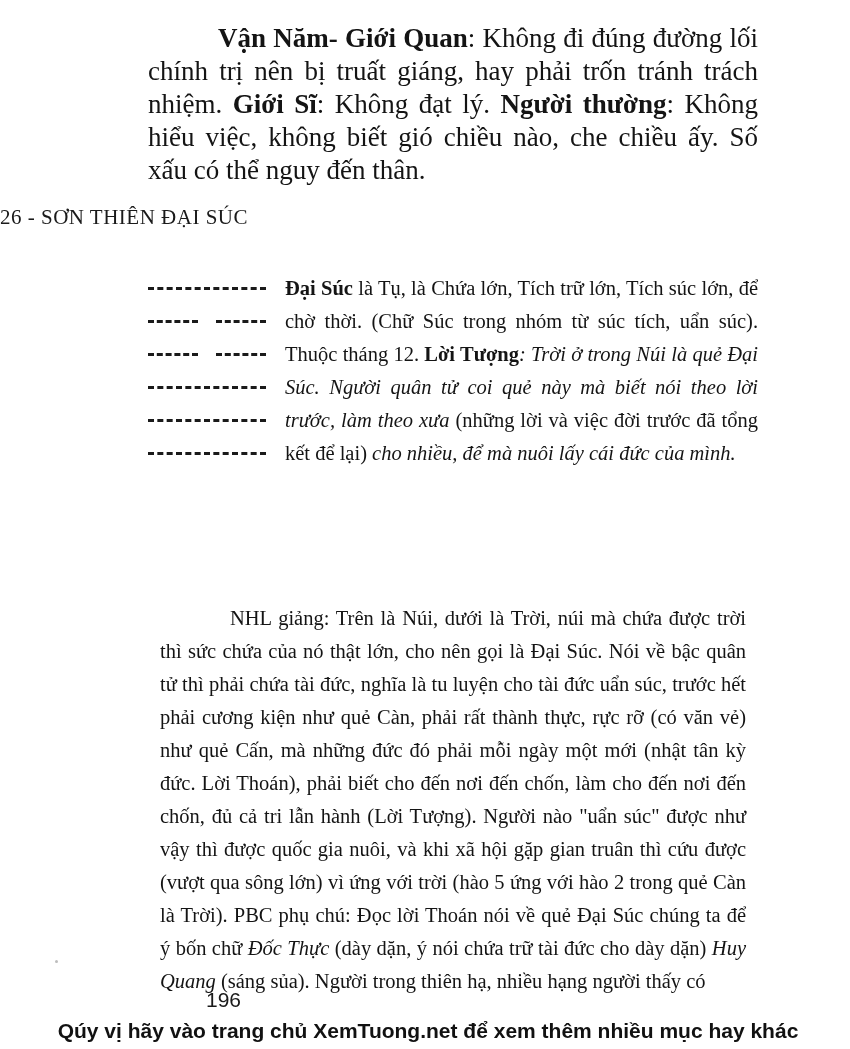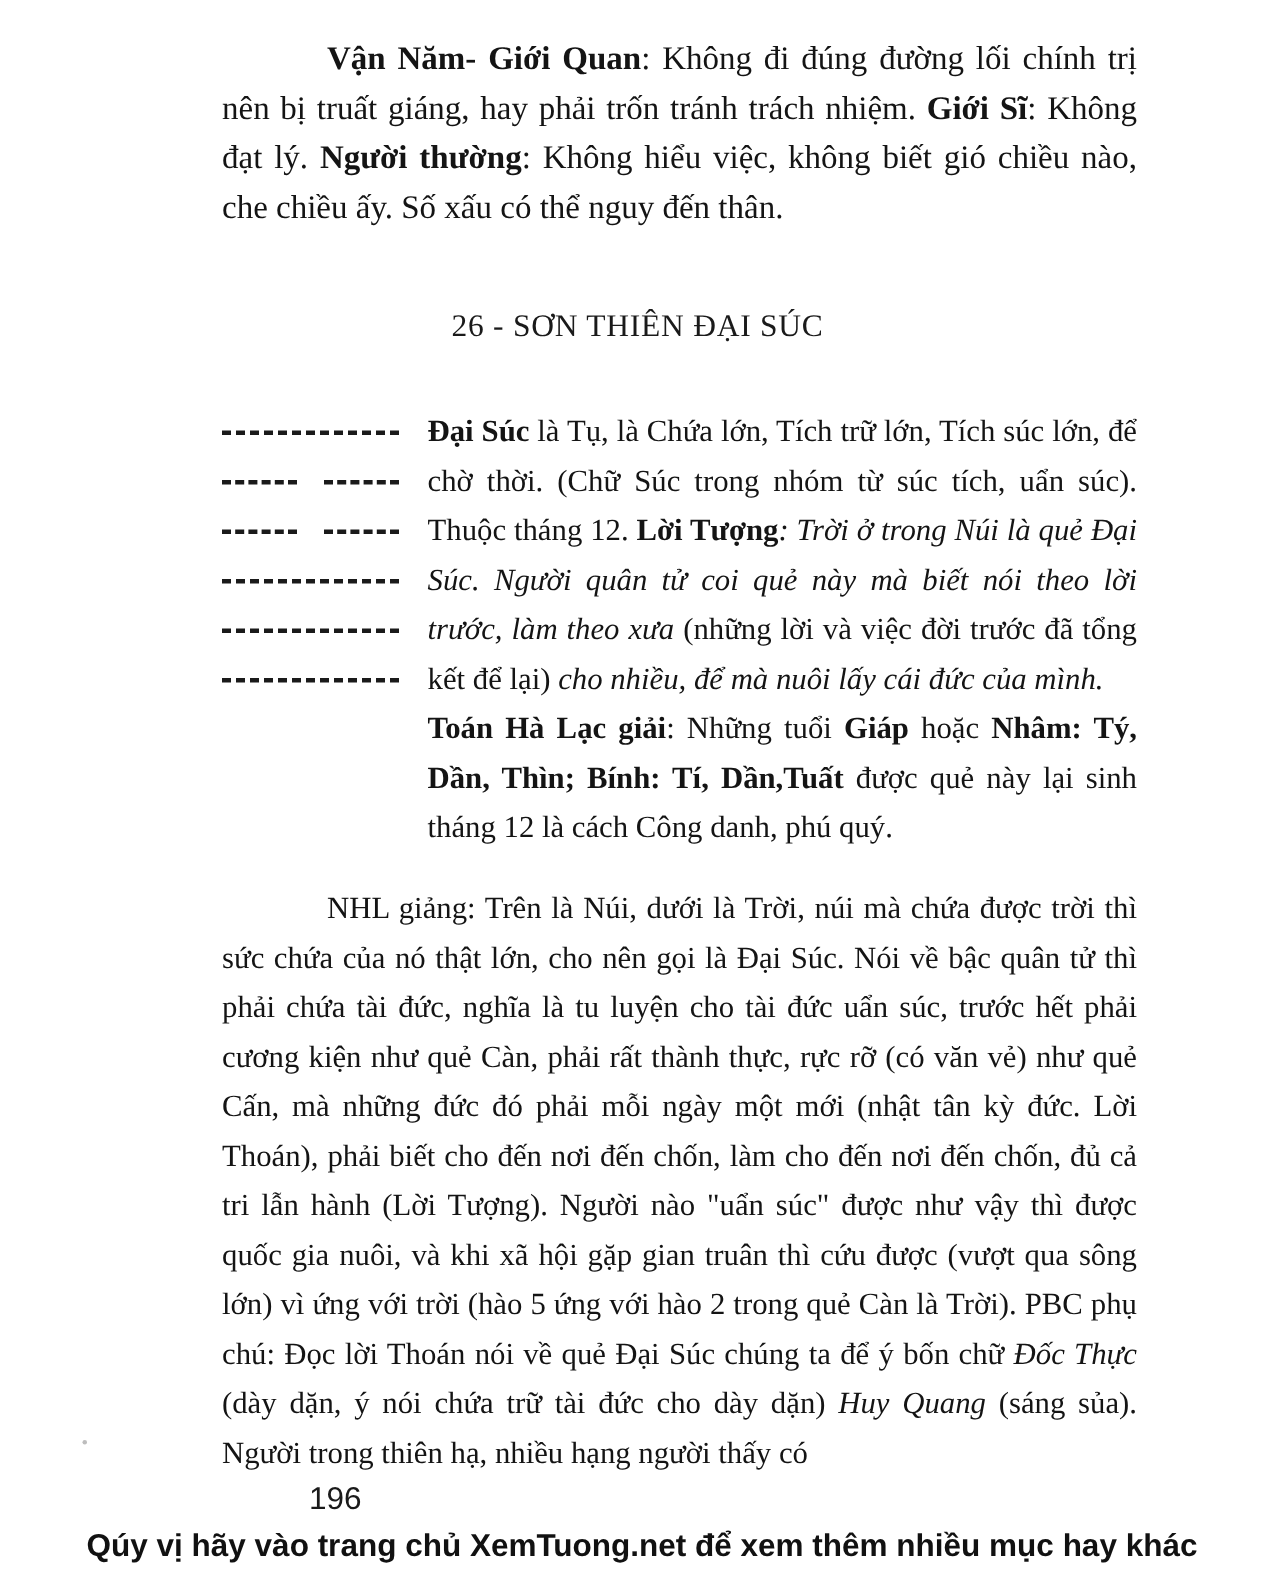--- a/index.html
+++ b/index.html
@@ -21,35 +21,35 @@
     inset: 0;
     padding: 0;
   }
 
   
   .top-block {
     position: absolute;
     left: 148px;
     top: 22px;
     width: 610px;
-    font-size: 22px;
+    font-size: 27px;
     line-height: 33px;
     text-align: justify;
   }
   .top-block p { margin: 0; }
   .indent-first { text-indent: 70px; }
   b, .b { font-weight: bold; }
 
   
   .chapter-title {
     position: absolute;
     left: 0;
     top: 205px;
     width: 850px;
-    text-align: center;
+    text-align: left;
     font-size: 21px;
     letter-spacing: 0.5px;
     color: #1a1a1a;
   }
 
   
   .hexagram {
     position: absolute;
     left: 148px;
     top: 278px;
@@ -105,21 +105,21 @@
   
   .body-full {
     position: absolute;
     left: 148px;
     top: 590px;
     width: 610px;
     font-size: 20.5px;
     line-height: 33px;
     text-align: justify;
   }
-  .body-full p { margin: 0; }
+  .body-full p { margin: 12px; }
 
   
   .watermark {
     position: absolute;
     left: 92px;
     top: 482px;
     width: 700px;
     font-family: "Liberation Serif", serif;
     font-size: 76px;
     font-weight: bold;
@@ -200,21 +200,20 @@
     <div class="hex-row yang">
         <span class="hex-seg"></span>
       </div>
     <div class="hex-row yang">
         <span class="hex-seg"></span>
       </div>
   </div>
 
   <div class="body-right">
     <p><b>Đại Súc</b><span> là Tụ, là Chứa lớn, Tích trữ lớn, Tích súc lớn, để chờ thời. (Chữ Súc trong nhóm từ súc tích, uẩn súc). Thuộc tháng 12. </span><b>Lời Tượng</b><i class="ital">: Trời ở trong Núi là quẻ Đại Súc. Người quân tử coi quẻ này mà biết nói theo lời trước, làm theo xưa </i><span>(những lời và việc đời trước đã tổng kết để lại) </span><i class="ital">cho nhiều, để mà nuôi lấy cái đức của mình.</i></p>
-    <p><b>Toán Hà Lạc giải</b><span>: Những tuổi </span><b>Giáp</b><span> hoặc </span><b>Nhâm: Tý, Dần, Thìn; Bính: Tí, Dần,Tuất</b><span> được quẻ này lại sinh tháng 12 là cách Công danh, phú quý.</span></p>
   </div>
 
 
   <div class="body-full">
     <p class="indent-first"><span>NHL giảng: Trên là Núi, dưới là Trời, núi mà chứa được trời thì sức chứa của nó thật lớn, cho nên gọi là Đại Súc. Nói về bậc quân tử thì phải chứa tài đức, nghĩa là tu luyện cho tài đức uẩn súc, trước hết phải cương kiện như quẻ Càn, phải rất thành thực, rực rỡ (có văn vẻ) như quẻ Cấn, mà những đức đó phải mỗi ngày một mới (nhật tân kỳ đức. Lời Thoán), phải biết cho đến nơi đến chốn, làm cho đến nơi đến chốn, đủ cả tri lẫn hành (Lời Tượng). Người nào "uẩn súc" được như vậy thì được quốc gia nuôi, và khi xã hội gặp gian truân thì cứu được (vượt qua sông lớn) vì ứng với trời (hào 5 ứng với hào 2 trong quẻ Càn là Trời). PBC phụ chú: Đọc lời Thoán nói về quẻ Đại Súc chúng ta để ý bốn chữ </span><i class="ital">Đốc Thực</i><span> (dày dặn, ý nói chứa trữ tài đức cho dày dặn) </span><i class="ital">Huy Quang</i><span> (sáng sủa). Người trong thiên hạ, nhiều hạng người thấy có</span></p>
   </div>
 
   <div class="speck"></div>
 
   <div class="page-number">196</div>

